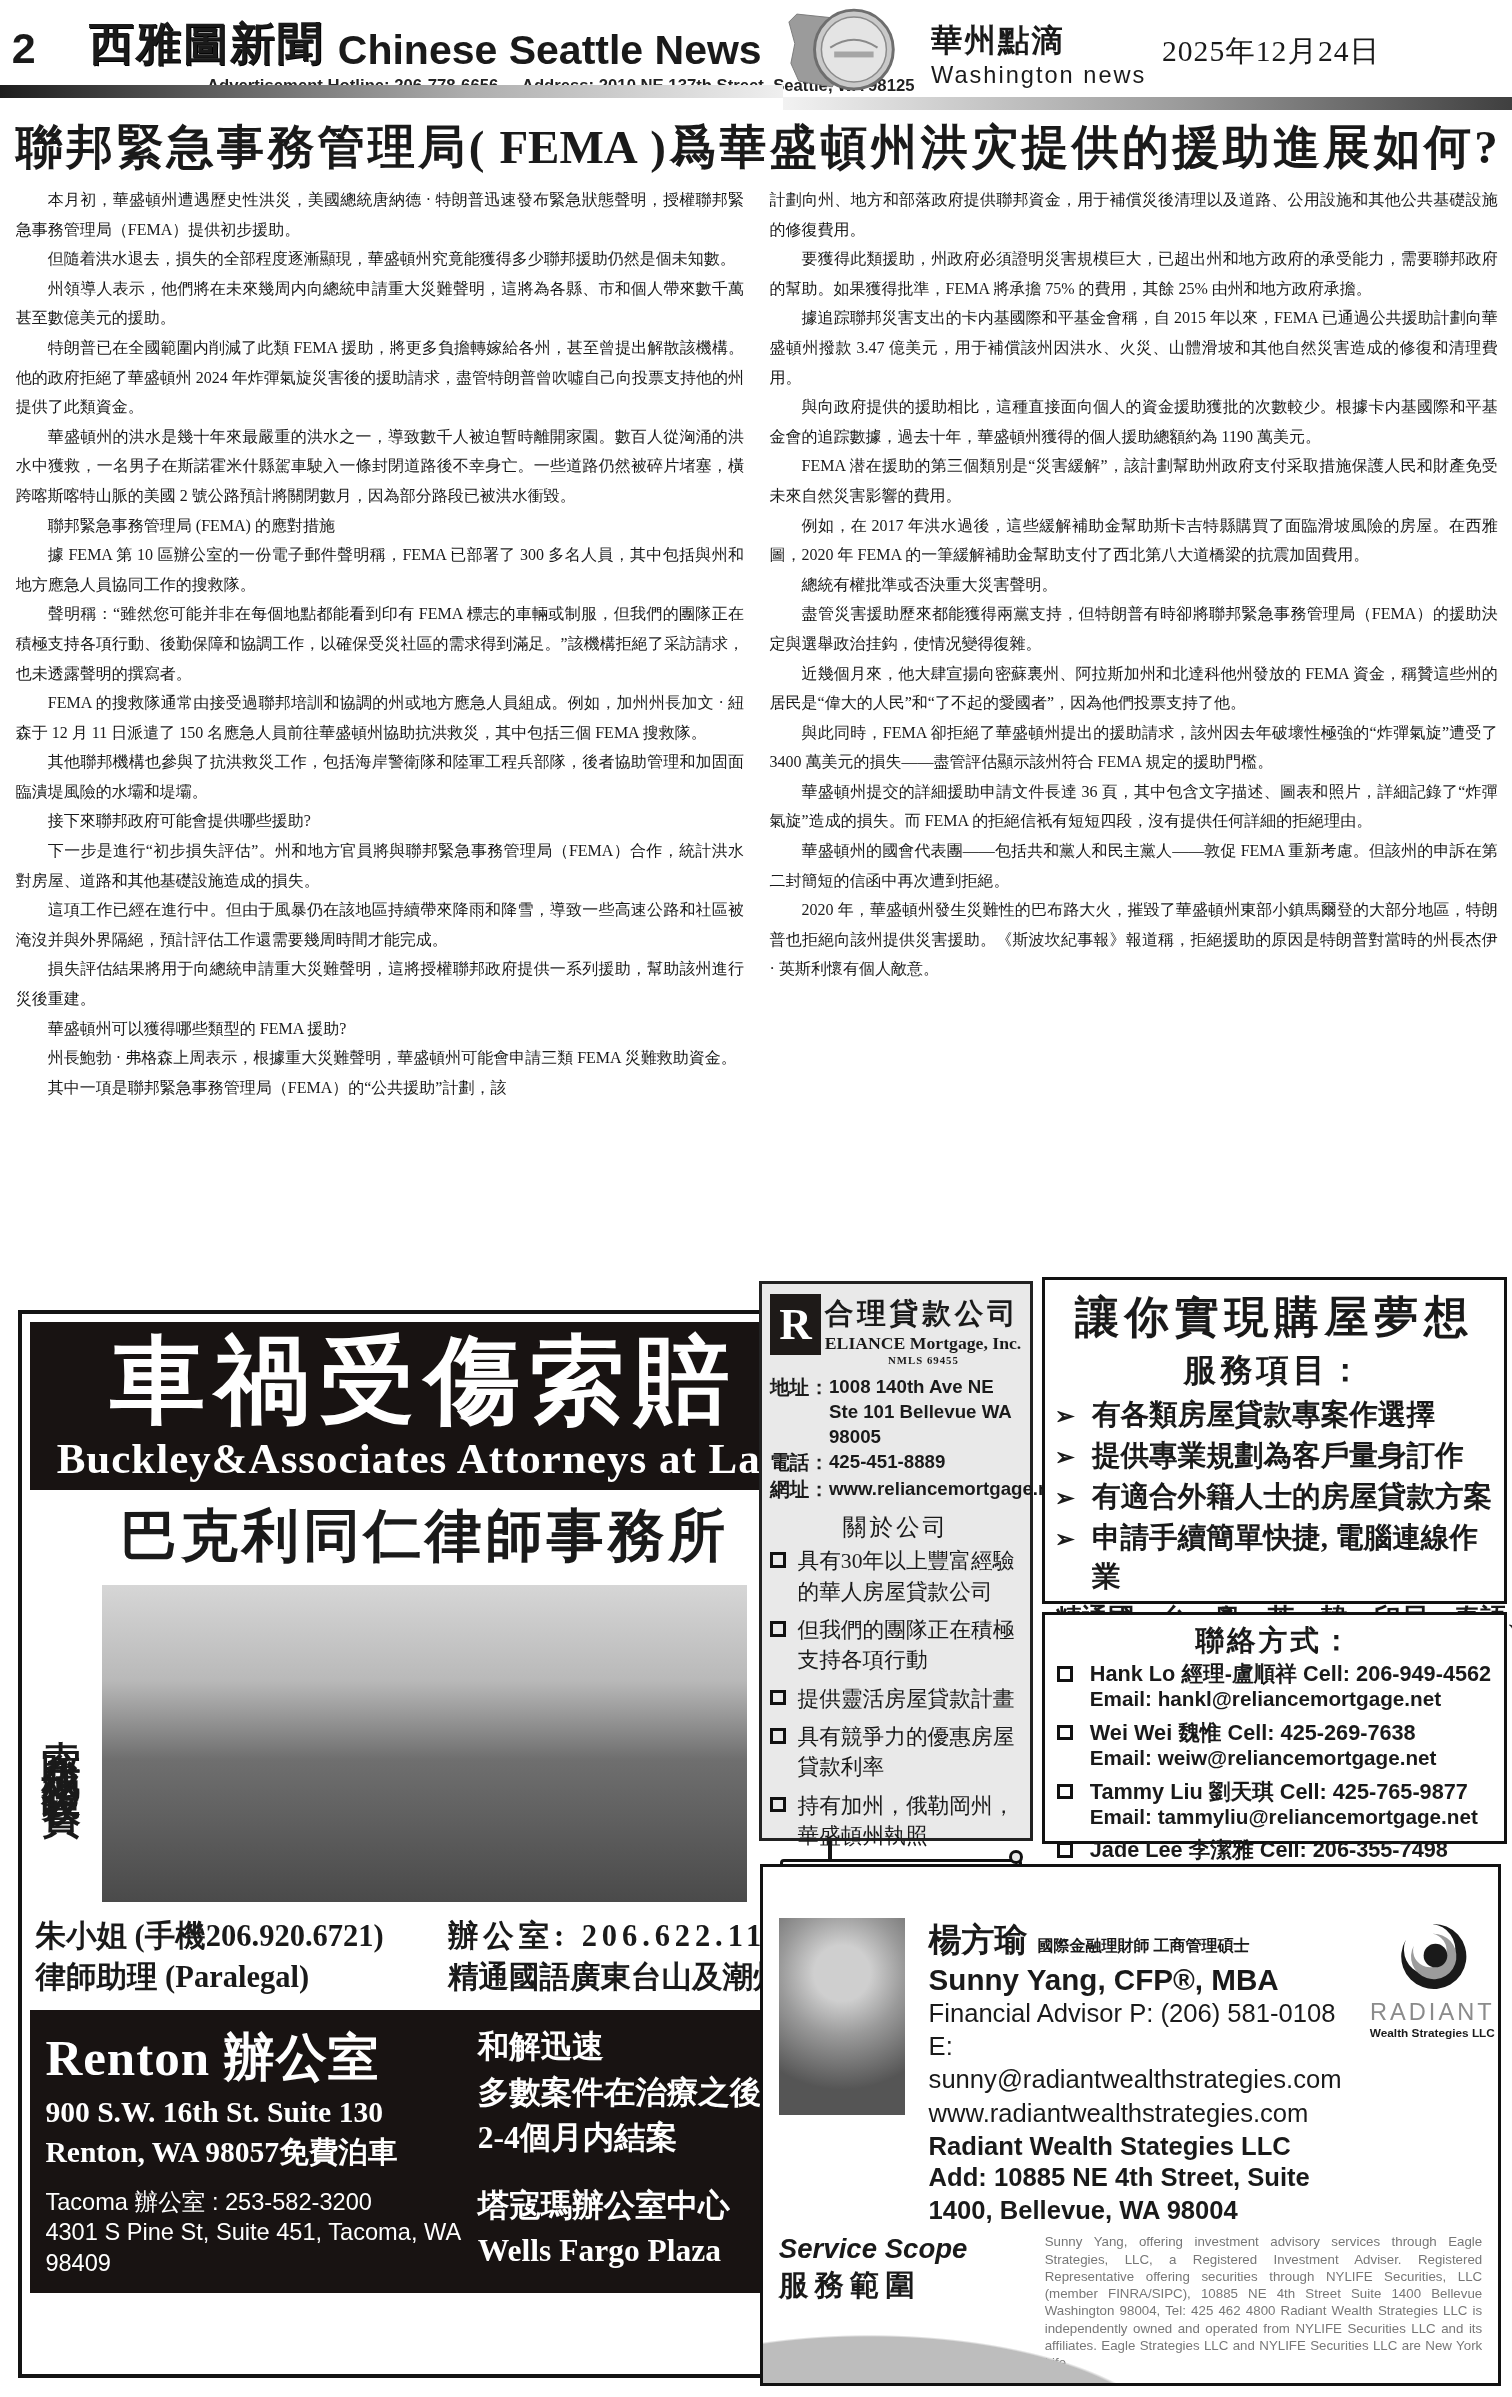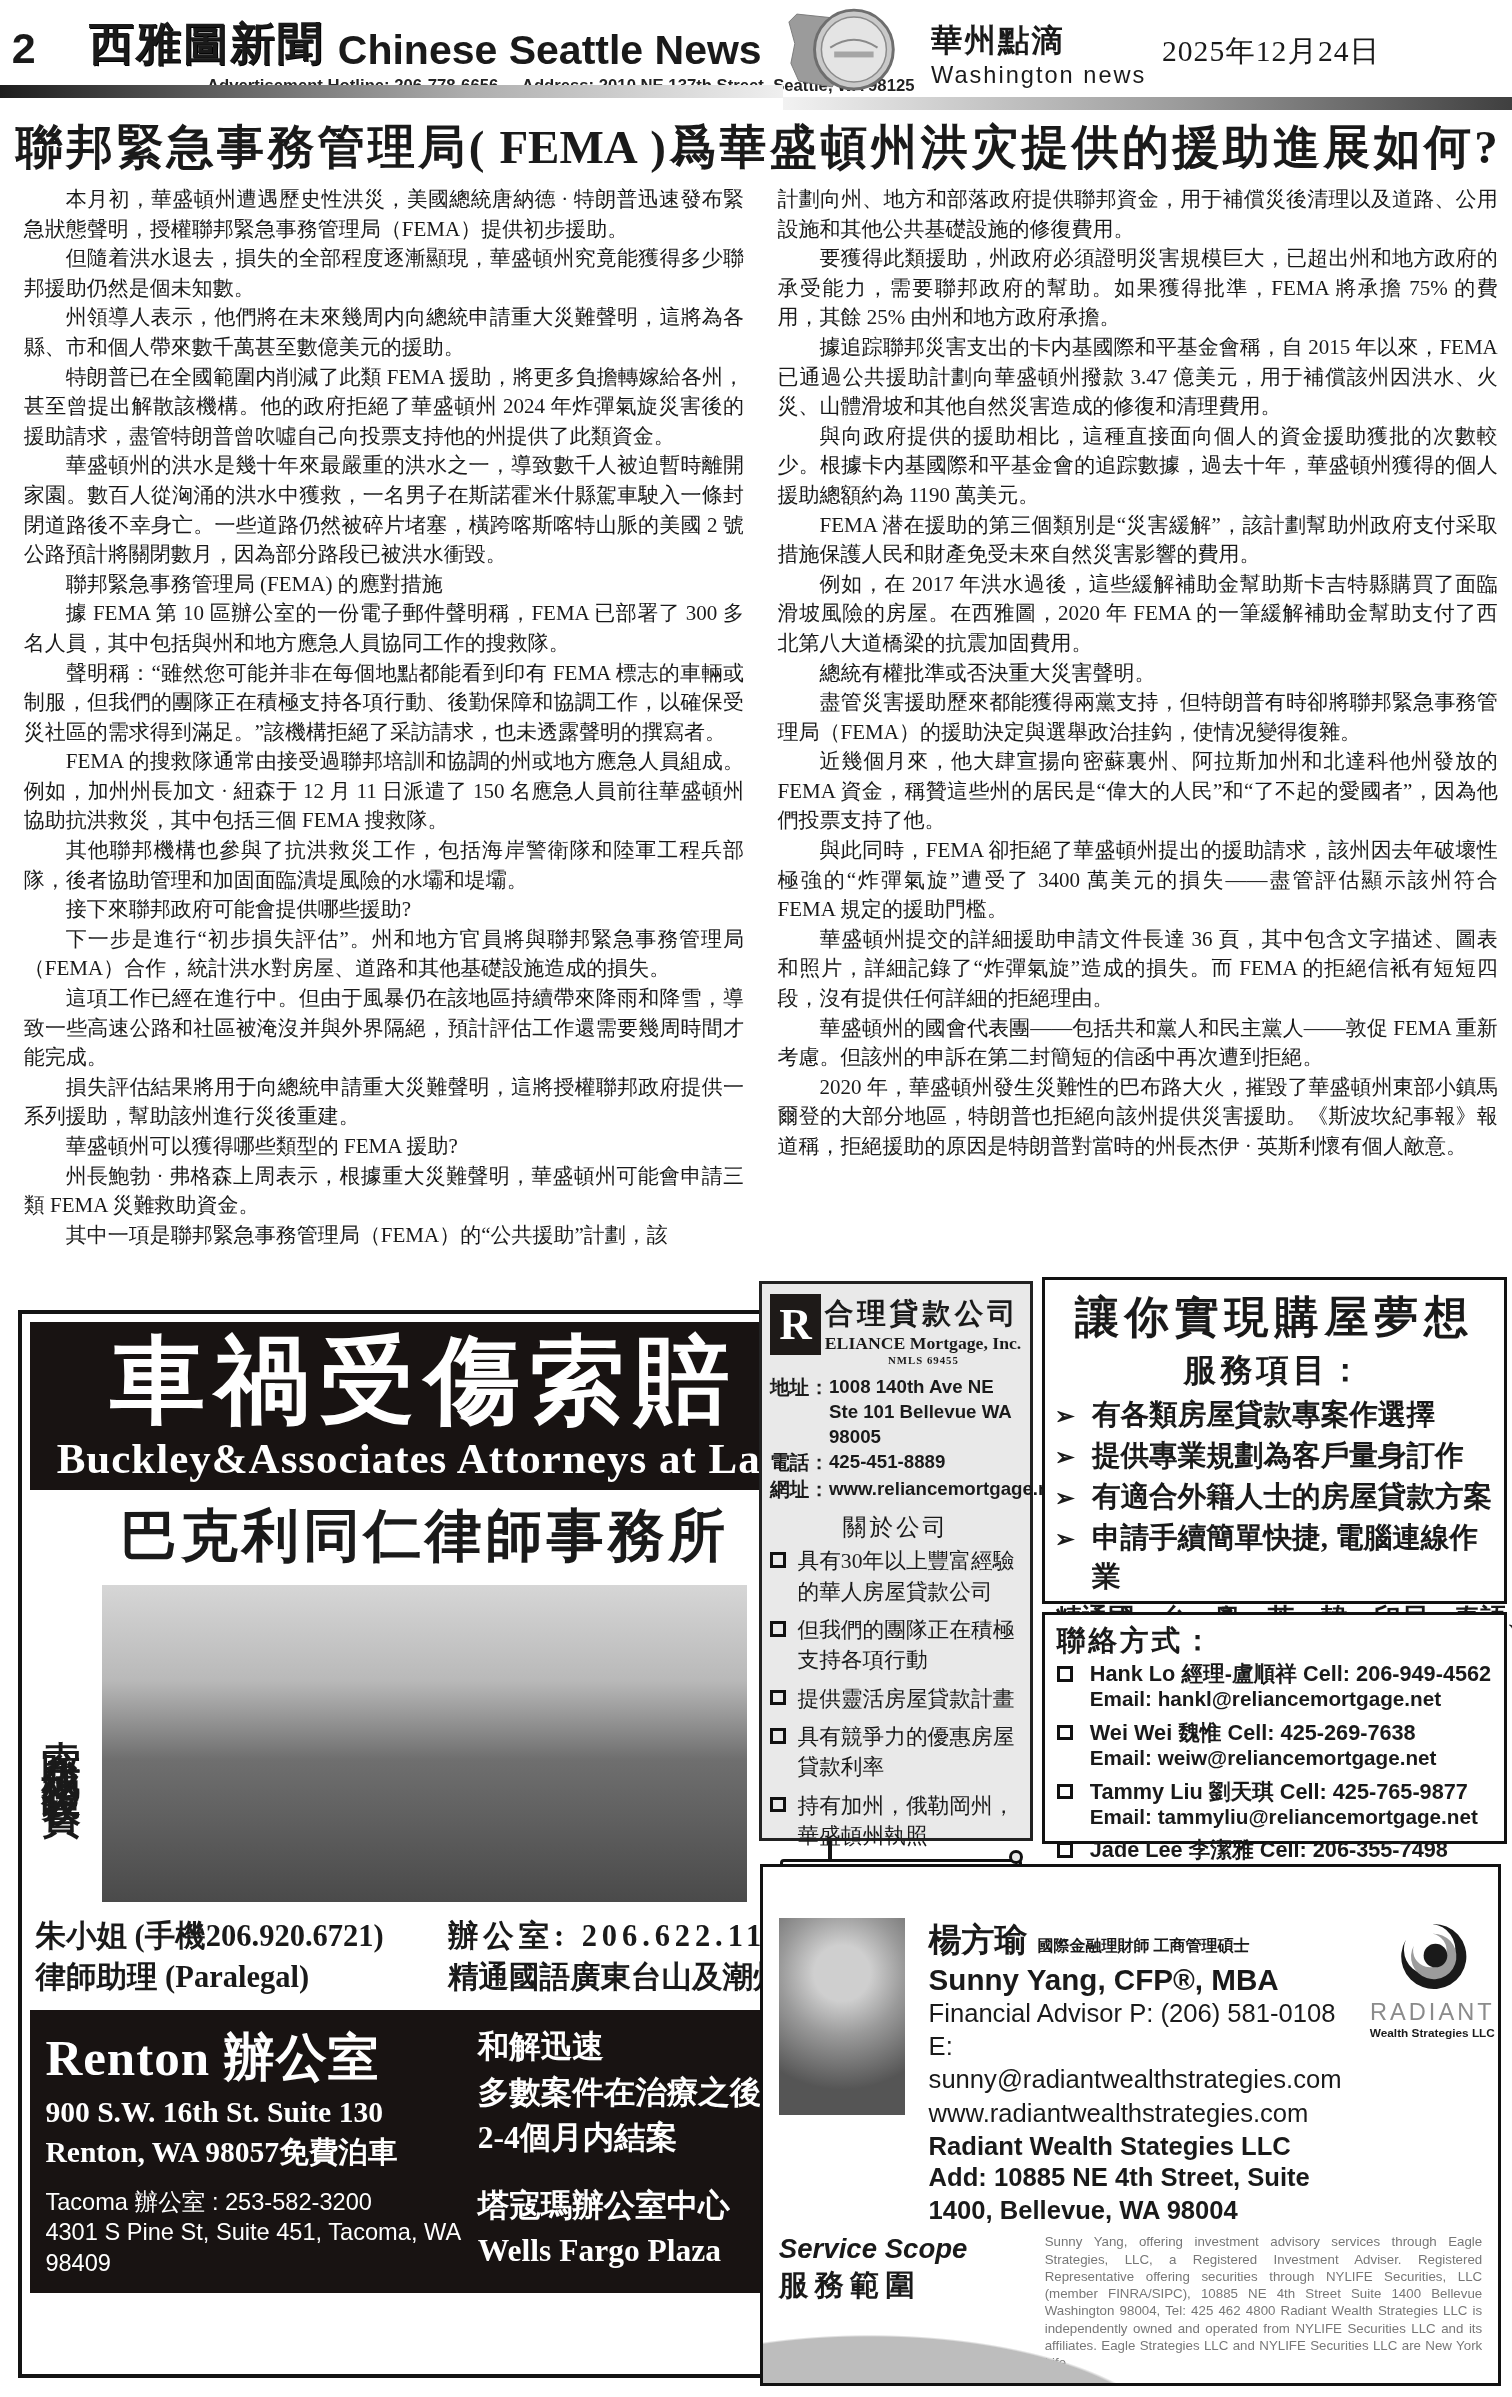--- a/index.html
+++ b/index.html
@@ -29,21 +29,21 @@
                background:linear-gradient(to right,#f2f2f2,#9a9a9a 55%,#3f3f3f); }
 
   
   .headline { position:absolute; top:116px; left:15.8px; width:1482px;
               font-size:47px; font-weight:bold; letter-spacing:0px;
               text-align:justify; text-align-last:justify; }
 
   
   .article { position:absolute; top:185px; left:15.8px; width:1482px; height:1076px;
              display:flex; gap:25.6px; overflow:hidden; }
-  .col { flex:1; font-size:21px; line-height:29.6px; text-align:justify;margin-left:8px; }
+  .col { flex:1; font-size:16px; line-height:29.6px; text-align:justify; }
   .col p { text-indent:2em; }
   .col-right p:first-child { text-indent:0; }
 
   
   .buckley { position:absolute; left:17.7px; top:1310px; width:814px; height:1068px;
              border:4.9px solid #141414; background:#fff; padding:7.9px; }
   .bk-black { background:#181312; color:#fff; text-align:center; padding:9.9px 3.9px 7.9px; }
   .bk-title { font-size:95px; font-weight:bold; letter-spacing:9.9px; line-height:1.05; }
   .bk-en { font-size:43px; font-weight:bold; letter-spacing:1px; margin-top:2px; }
   .bk-sub { text-align:center; font-size:57px; font-weight:bold; letter-spacing:3.9px;
@@ -93,21 +93,21 @@
   .dream { position:absolute; left:1042px; top:1277px; width:465px; height:327px;
            border:3.9px solid #111; background:#fff; padding:7.9px 9.9px; }
   .dh-title { text-align:center; font-size:44px; font-weight:bold; letter-spacing:5.9px; }
   .dh-serv-title { text-align:center; font-size:32.5px; font-weight:bold; letter-spacing:3.9px; margin:2px 0; }
   .dh-items .item { display:grid; grid-template-columns:37px 1fr; align-items:baseline; margin:2px 0; }
   .dh-arrow { font-size:23.6px; font-weight:bold; }
   .dh-items .txt { font-size:28.6px; font-weight:bold; }
   .dh-langs { font-size:26.6px; font-weight:bold; margin-top:3.9px; white-space:nowrap; }
   .contact { position:absolute; left:1042px; top:1612px; width:465px; height:232px;
              border:3.9px solid #111; background:#fff; padding:5.9px 11.8px; }
-  .ct-title { text-align:left; font-size:28.6px; font-weight:bold; letter-spacing:3px; }
+  .ct-title { text-align:center; font-size:28.6px; font-weight:bold; letter-spacing:3px; }
   .ct-list .item { display:grid; grid-template-columns:33px 1fr; margin-bottom:6.9px; }
   .ct-name { font-size:21.7px; font-weight:bold; font-family:"Liberation Sans", sans-serif; line-height:1.25; }
   .ct-email { font-size:20.7px; font-weight:bold; font-family:"Liberation Sans", sans-serif; line-height:1.2; }
 
   
   .radiant { position:absolute; left:760px; top:1864px; width:741px; height:522px;
              border:3.9px solid #111; background:#fff; padding:13.8px 15.8px 9.9px; overflow:hidden; }
   .rd-top { display:grid; grid-template-columns:138px 1fr 158px; gap:11.8px;margin-top:37px; }
   .rd-photo { width:126px; height:197px;
               background:radial-gradient(circle at 50% 28%, #cfcfcf 0 18%, #9a9a9a 40%, #555 75%); }

